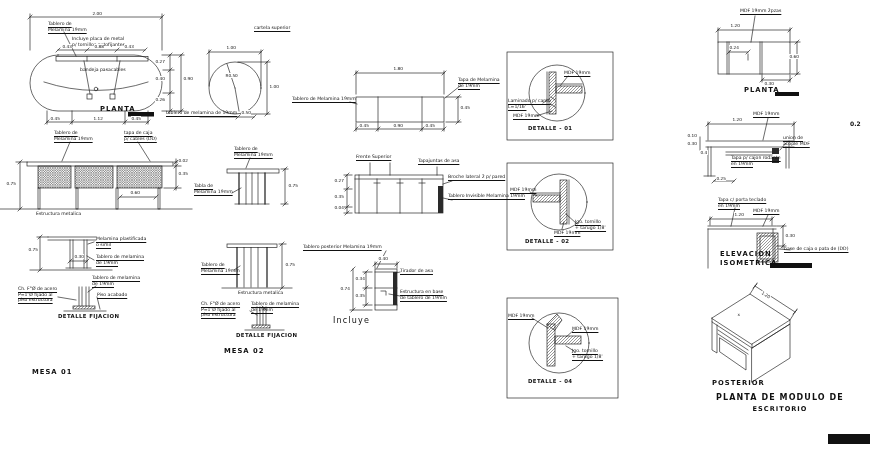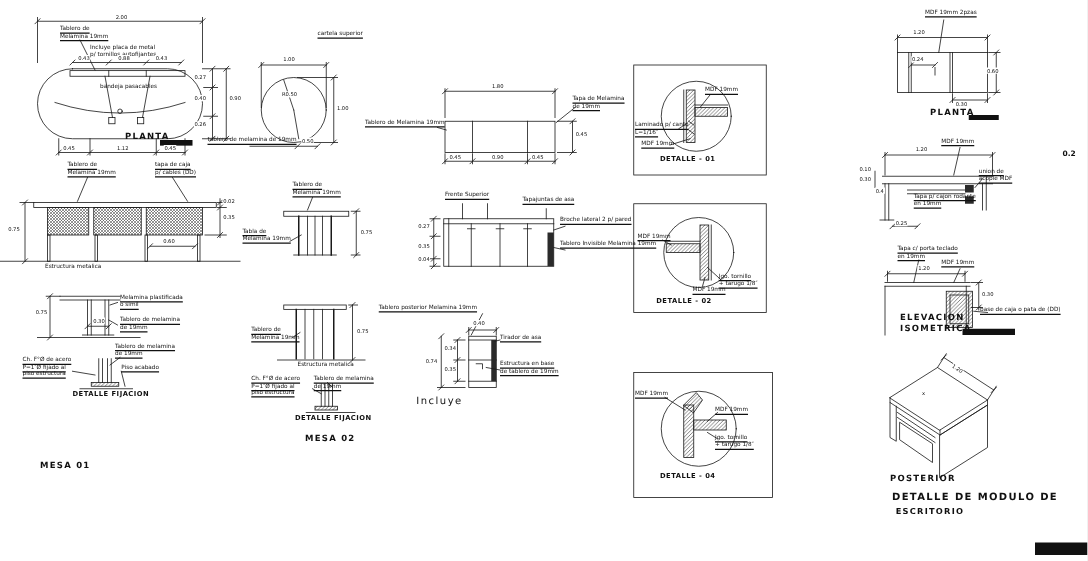--- a/index.html
+++ b/index.html
@@ -392,21 +392,21 @@
 <span class="t u" style="left:201px;top:262px">Tablero de
 Melamina 19mm</span>
 <span class="t d" style="left:285px;top:262px">0.75</span>
 <span class="t" style="left:238px;top:290px">Estructura metalica</span>
 <span class="t u" style="left:201px;top:301px">Ch. F°Ø de acero
 P=1″Ø fijado al
 piso estructura</span>
 <span class="t u" style="left:251px;top:301px">Tablero de melamina
 de 19mm</span>
 <span class="t cap" style="left:236px;top:332px">DETALLE FIJACION</span>
-<span class="t vt" style="left:244px;top:347px">MESA 02</span>
+<span class="t vt" style="left:224px;top:347px">MESA 02</span>
 
 <span class="t d" style="left:393px;top:66px">1.80</span>
 <span class="t u" style="left:458px;top:77px">Tapa de Melamina
 de 19mm</span>
 <span class="t u" style="left:292px;top:96px">Tablero de Melamina 19mm</span>
 <span class="t d" style="left:460px;top:105px">0.45</span>
 <span class="t d" style="left:359px;top:123px">0.45</span>
 <span class="t d" style="left:393px;top:123px">0.90</span>
 <span class="t d" style="left:425px;top:123px">0.45</span>
 <span class="t u" style="left:356px;top:154px">Frente Superior</span>
@@ -466,16 +466,16 @@
 <span class="t u" style="left:753px;top:208px">MDF 19mm</span>
 <span class="t d" style="left:734px;top:212px">1.20</span>
 <span class="t d" style="left:785px;top:233px">0.30</span>
 <span class="t u" style="left:784px;top:246px">base de caja o pata de (DD)</span>
 <span class="t vt" style="left:720px;top:250px">ELEVACION</span>
 <span class="t vt" style="left:720px;top:259px">ISOMETRICA</span>
 
 <span class="t d rot" style="left:763px;top:290px">1.20</span>
 <span class="t d" style="left:737px;top:312px">x</span>
 <span class="t vt" style="left:712px;top:379px">POSTERIOR</span>
-<span class="t ttl" style="left:690px;top:393px">DETALLE DE MODULO DE</span>
-<span class="t ttl2" style="left:654px;top:405px">ESCRITORIO</span>
+<span class="t ttl" style="left:690px;top:393px">PLANTA DE MODULO DE</span>
+<span class="t ttl2" style="left:690px;top:405px">ESCRITORIO</span>
 
 </div>
 
 </body></html>

